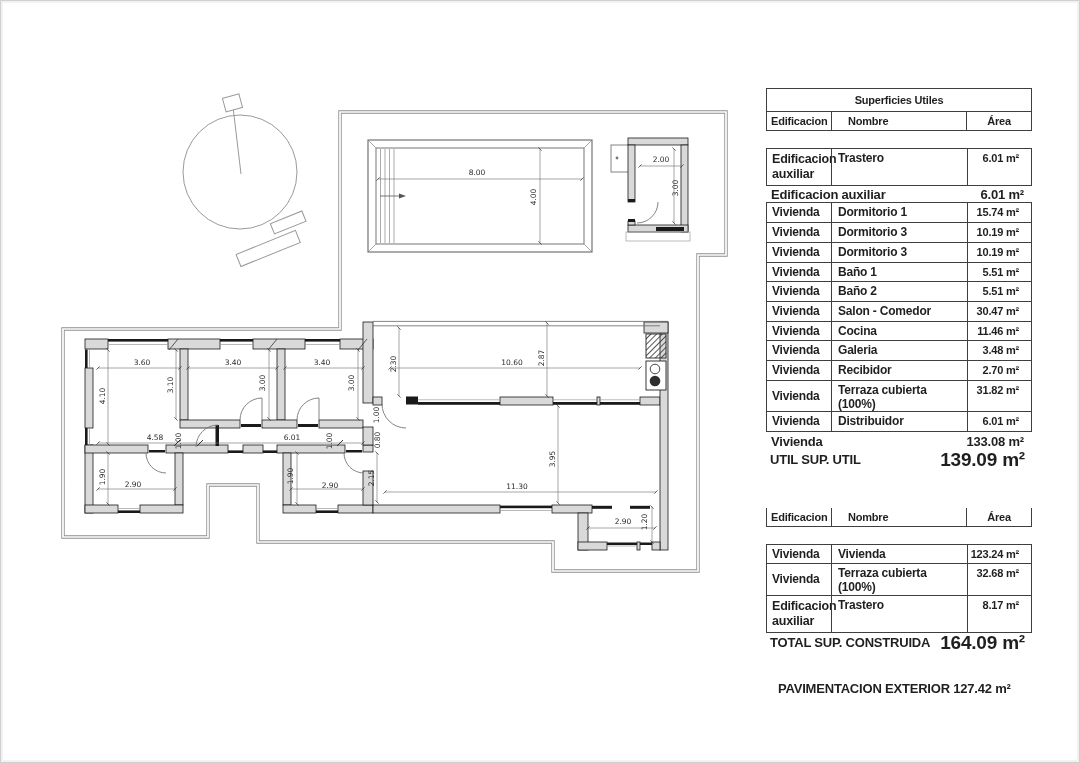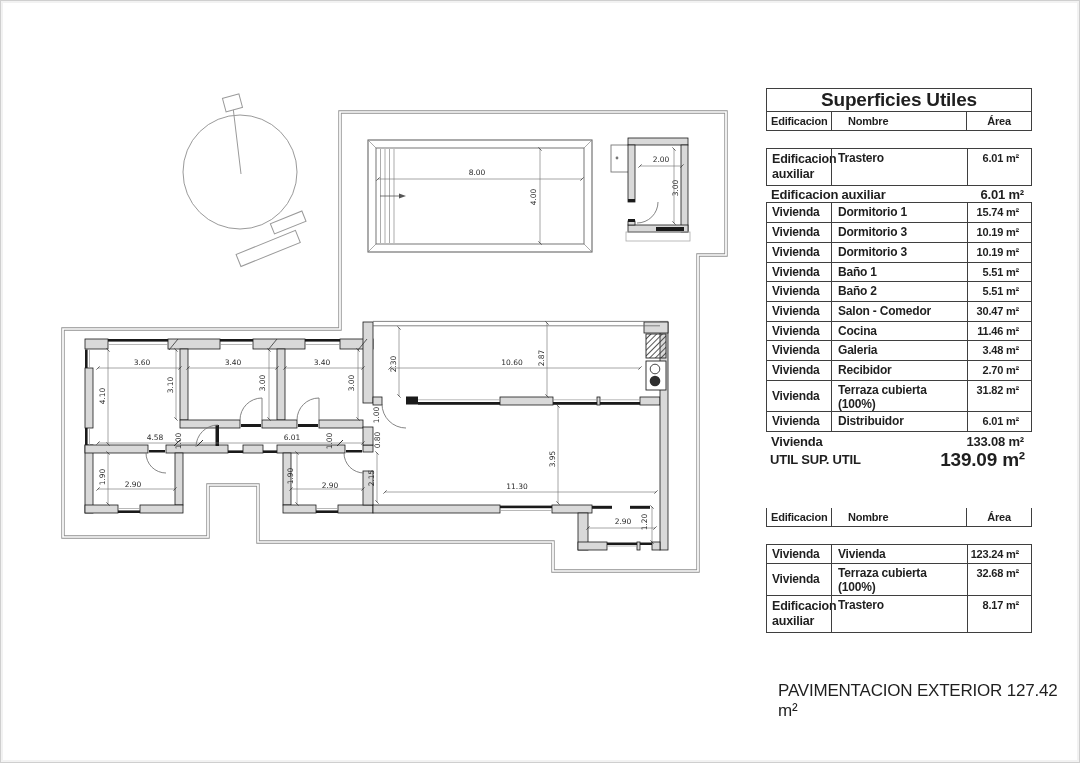--- a/index.html
+++ b/index.html
@@ -5,39 +5,39 @@
   html,body{margin:0;padding:0;background:#ffffff;}
   .page{position:relative;width:1080px;height:763px;background:#fff;overflow:hidden;
         font-family:"Liberation Sans", sans-serif;color:#1f1f1f;}
   .frame{position:absolute;inset:0;border:3px solid #f2f2f2;outline:1px solid #cfcfcf;outline-offset:-1px;pointer-events:none;}
   svg text{font-family:"DejaVu Sans", sans-serif;}
   .dimt{font-size:7.5px;fill:#2b2b2b;text-anchor:middle;}
   
   .tbl{position:absolute;left:766px;width:266px;font-weight:bold;letter-spacing:-0.2px;}
   .su{top:88px;} .sc{top:508px;}
   .t-title{height:22px;border:1.3px solid #3f3f3f;display:flex;align-items:center;justify-content:center;
-           font-size:19px;text-align:center;}
+           font-size:11px;text-align:center;}
   .t-head{height:18px;border:1.3px solid #3f3f3f;border-top:none;display:flex;align-items:center;font-size:11px;}
   .hc1{width:64px;padding-left:4px;box-sizing:border-box;}
   .hc2{flex:1;padding-left:16px;border-left:1.3px solid #3f3f3f;align-self:stretch;display:flex;align-items:center;}
   .hc3{width:64px;border-left:1.3px solid #3f3f3f;align-self:stretch;display:flex;align-items:center;justify-content:center;}
   .t-gap{height:18px;}
   .trow{display:flex;border:1.3px solid #3f3f3f;margin-top:-1.3px;min-height:19px;align-items:stretch;background:#fff;}
   .rc1{width:64px;padding:1px 2px 1px 5px;box-sizing:border-box;font-size:12px;line-height:15px;display:flex;align-items:center;}
   .rc2{flex:1;border-left:1.3px solid #3f3f3f;padding:2px 2px 1px 6px;font-size:12px;line-height:14px;}
   .rc3{width:64px;border-left:1.3px solid #3f3f3f;box-sizing:border-box;text-align:right;padding:2px 12px 1px 2px;font-size:11px;line-height:14px;}
   .tall{min-height:36px;}
   .tall .rc1{align-items:flex-start;padding-top:3px;font-size:12.5px;}
   .subrow{display:flex;justify-content:space-between;align-items:center;height:18px;
           font-size:13px;padding:0 8px 0 5px;}
   .subrow .val{font-size:13px;}
   .totrow{display:flex;justify-content:space-between;align-items:center;height:19px;
           font-size:13px;padding:0 7px 0 4px;}
   .totrow .val{font-size:19px;}
-  .pav{position:absolute;left:778px;top:681px;font-weight:normal;font-size:17px;letter-spacing:-0.2px;}
+  .pav{position:absolute;left:778px;top:681px;font-weight:bold;font-size:13px;letter-spacing:-0.2px;}
 </style>
 </head>
 <body>
 
 <div class="page">
 
 <svg width="760" height="763" viewBox="0 0 760 763" style="position:absolute;left:0;top:0;">
   <defs>
     <marker id="tk" viewBox="0 0 8 8" refX="4" refY="4" markerWidth="8" markerHeight="8" orient="auto">
       <path d="M1.5,6.5 L6.5,1.5" stroke="#333" stroke-width="1.1" fill="none"></path>
@@ -379,18 +379,22 @@
   <div class="trow">
     <div class="rc1">Vivienda</div>
     <div class="rc2">Terraza cubierta (100%)</div>
     <div class="rc3">32.68 m²</div>
   </div>
   <div class="trow tall">
     <div class="rc1">Edificacion auxiliar</div>
     <div class="rc2">Trastero</div>
     <div class="rc3">8.17 m²</div>
   </div>
+  <div class="totrow">
+    <span>TOTAL SUP. CONSTRUIDA</span>
+    <span class="val">164.09 m²</span>
+  </div>
 </div>
 
 <div class="pav">PAVIMENTACION EXTERIOR 127.42 m²</div>
 
 <div class="frame"></div>
 </div>
 
 </body></html>

